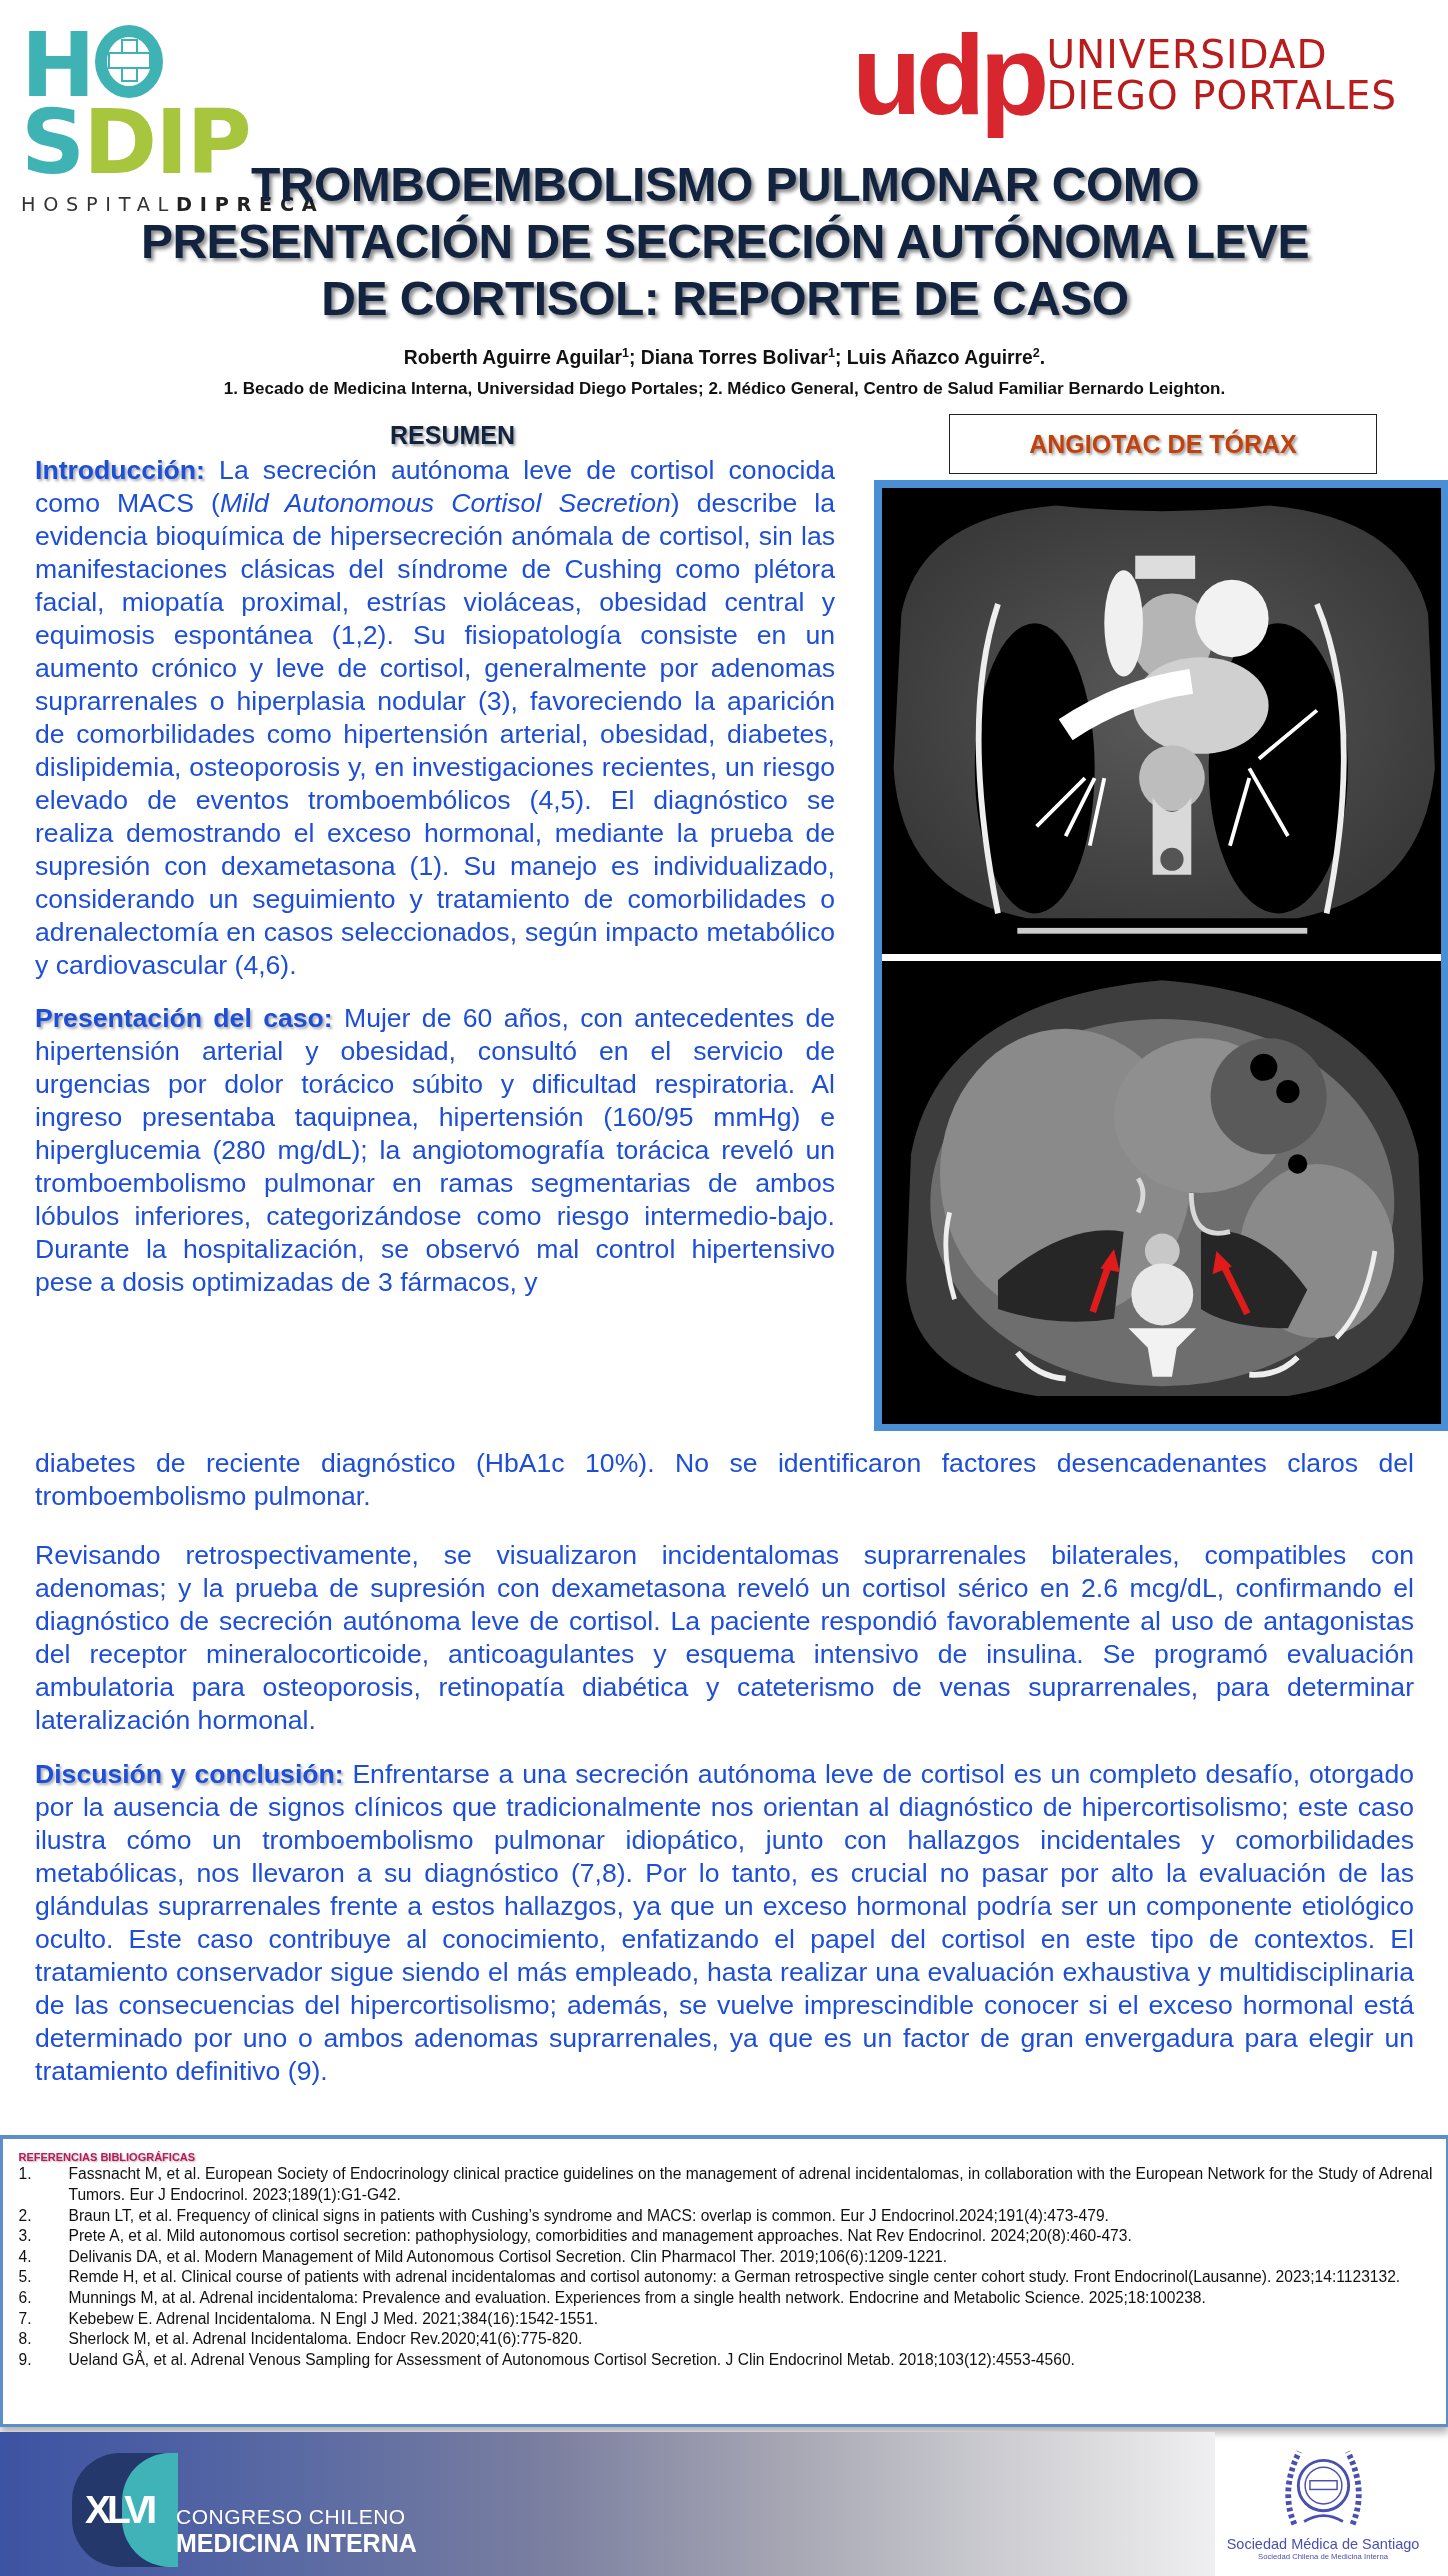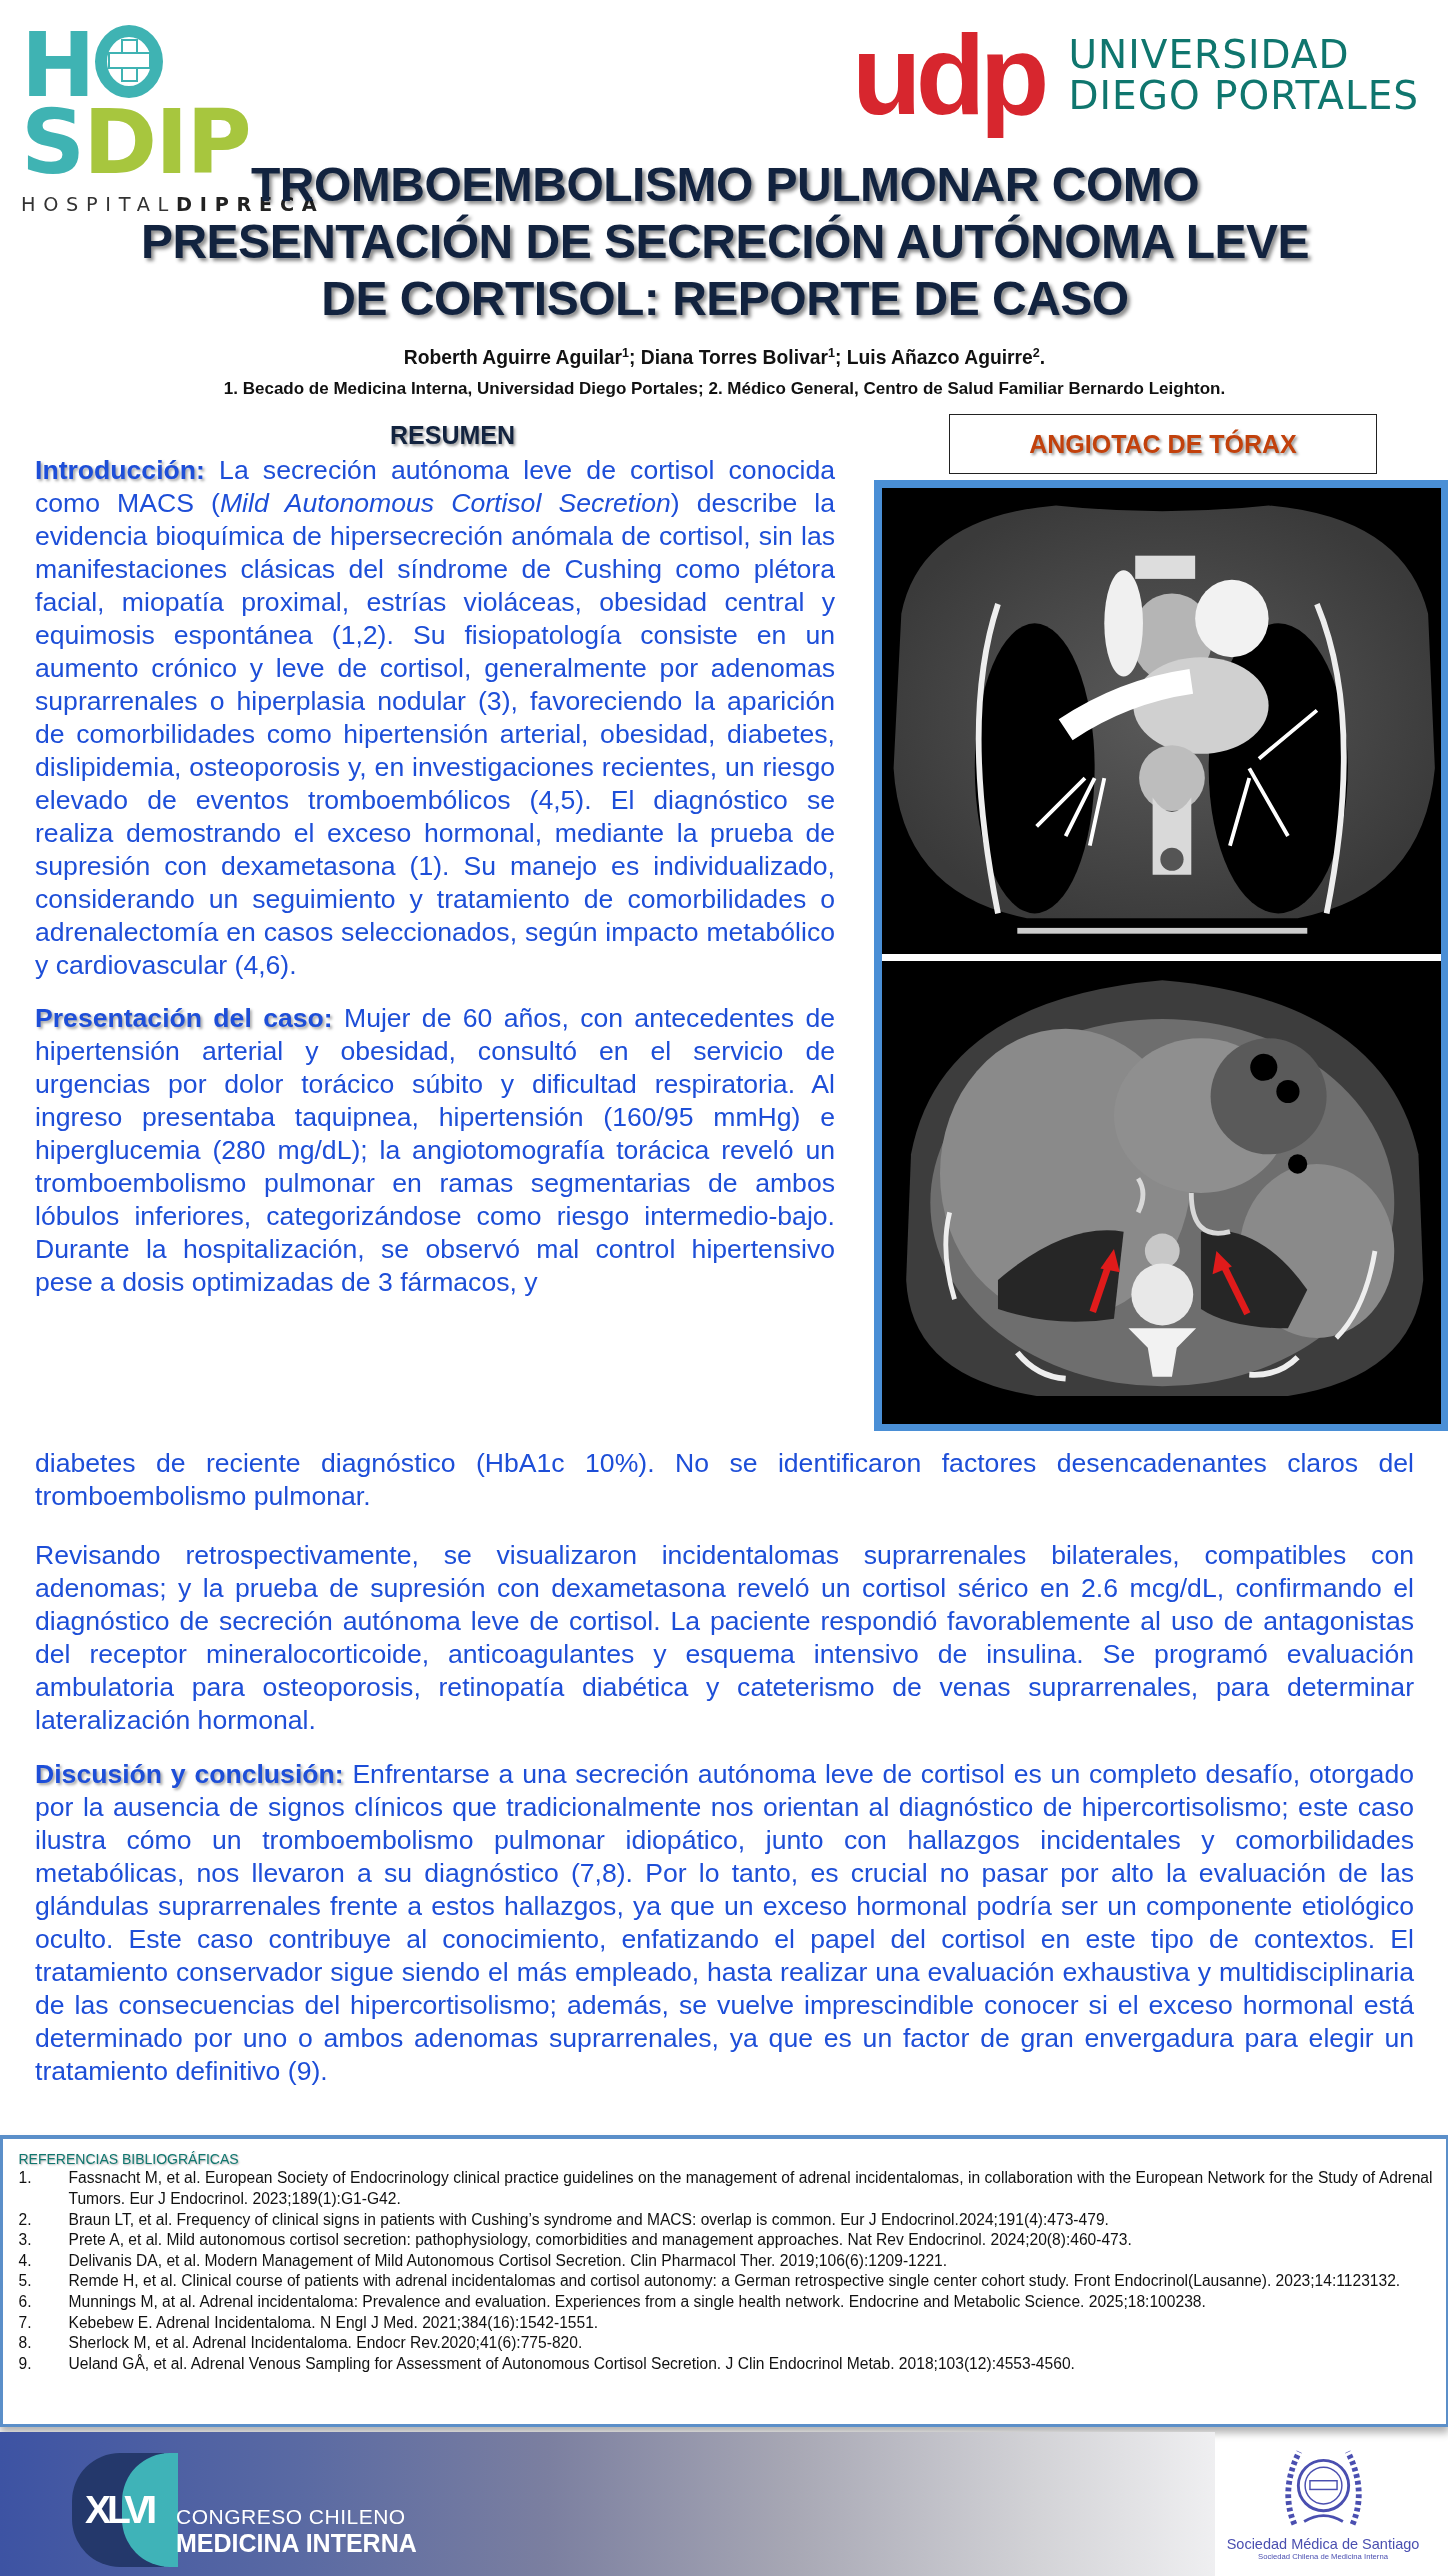--- a/index.html
+++ b/index.html
@@ -13,21 +13,21 @@
   .logo-hosdip .green { color: #a7c63e; }
   .logo-hosdip .sub { font-family: "DejaVu Sans", sans-serif; font-size: 19.3px; letter-spacing: 7.7px; color: #333; margin-top: 11.6px; white-space: nowrap; }
   .logo-hosdip .sub b { font-weight: bold; color: #222; }
   .cross { display: inline-block; position: relative; width: 68px; height: 73px; border: 12.6px solid #3fb3b3; border-radius: 50%; vertical-align: -1.9px; margin: 0 1.9px; }
   .cross::before, .cross::after { content: ""; position: absolute; background: #fff; border: 2.9px solid #3fb3b3; }
   .cross::before { left: 13.5px; top: 1.9px; width: 13.5px; height: 39px; }
   .cross::after { left: 1px; top: 14.5px; width: 39px; height: 13.5px; }
 
   .logo-udp { position: absolute; left: 852px; top: 9.7px; width: 580px; height: 130px; display: flex; align-items: center; }
   .logo-udp .mark { font-family: "Liberation Sans", sans-serif; font-weight: bold; color: #d7262e; font-size: 114px; letter-spacing: -5.8px; line-height: 97px; }
-  .logo-udp .txt { margin-left: 25px; font-family: "DejaVu Sans", sans-serif; color: #0f766e; font-size: 39px; line-height: 41px; font-weight: normal; letter-spacing: 1px; }
+  .logo-udp .txt { margin-left: 3px; font-family: "DejaVu Sans", sans-serif; color: #b91c1c; font-size: 39px; line-height: 41px; font-weight: normal; letter-spacing: 1px; }
 
   
   .title { position: absolute; left: 97px; top: 156px; width: 1256px; text-align: center; font-family: "Liberation Sans", sans-serif; font-weight: bold; font-size: 48px; line-height: 57px; color: #12233f; text-shadow: 2.9px 2.9px 3.9px rgba(0,0,0,0.45); letter-spacing: -0.5px; }
   .authors { position: absolute; left: 0; top: 346px; width: 1449px; text-align: center; font-weight: bold; font-size: 19.3px; color: #111; }
   .authors sup { font-size: 12.6px; }
   .affil { position: absolute; left: 0; top: 379px; width: 1449px; text-align: center; font-weight: bold; font-size: 17px; color: #111; }
 
   
   .resumen { position: absolute; left: 375px; top: 421px; width: 155px; text-align: center; font-weight: bold; font-size: 25px; color: #12233f; text-shadow: 1.9px 1.9px 2.9px rgba(0,0,0,0.4); }
   .body-text { position: absolute; font-family: "Liberation Sans", sans-serif; font-size: 26.6px; line-height: 33px; text-align: justify; color: #1d4ed8; }
@@ -44,21 +44,21 @@
   .fig-title { position: absolute; left: 949px; top: 414px; width: 428px; height: 60px; border: 1.9px solid #222; display: flex; align-items: center; justify-content: center; font-weight: bold; font-size: 25px; color: #c2410c; text-shadow: 1.9px 1.9px 2.9px rgba(0,0,0,0.4); background: #fff; }
   .fig-frame { position: absolute; left: 874px; top: 480px; width: 575px; height: 951px; background: #4a8fd6; padding: 7.7px; }
   .ct { position: relative; width: 100%; background: #000; overflow: hidden; }
   .ct-top { height: 466px; }
   .ct-sep { height: 7.7px; background: #fff; }
   .ct-bottom { height: 463px; }
   .ct svg { position: absolute; left: 0; top: 0; width: 100%; height: 100%; }
 
   
   .refs { position: absolute; left: 0; top: 2135px; width: 1449px; height: 292px; border: 3.9px solid #5b8fc9; border-top-width: 4.8px; background: #fff; padding: 11.6px 13.5px 0 15.5px; box-shadow: 0 5.8px 7.7px rgba(0,0,0,0.3); }
-  .refs h3 { font-size: 14px; font-weight: normal; color: #0f766e; text-shadow: 1px 1px 1.9px rgba(0,0,0,0.3); margin-bottom: 1.9px; }
+  .refs h3 { font-size: 11px; font-weight: bold; color: #be185d; text-shadow: 1px 1px 1.9px rgba(0,0,0,0.3); margin-bottom: 1.9px; }
   .refs ol { list-style: none; }
   .refs li { display: flex; font-size: 15.6px; line-height: 20.6px; color: #111; }
   .refs li .num { width: 50px; flex: none; }
   .refs li .txt { flex: 1; text-align: justify; }
 
   
   .footer { position: absolute; left: 0; top: 2432px; width: 1215px; height: 144px; background: linear-gradient(90deg, #3d53a3 0%, #5a6aa3 25%, #7b7fa0 45%, #a7a7b4 65%, #d2d2d6 85%, #efeff1 100%); }
   .xlvi-shape { position: absolute; left: 72px; top: 21px; width: 106px; height: 114px; }
   .xlvi-shape .dark { position: absolute; left: 0; top: 0; width: 92px; height: 114px; background: #24386b; border-radius: 48px 0 0 48px; }
   .xlvi-shape .teal { position: absolute; left: 50px; top: 0; width: 56px; height: 114px; background: #3fb3b8; border-radius: 48px 0 0 48px; }

